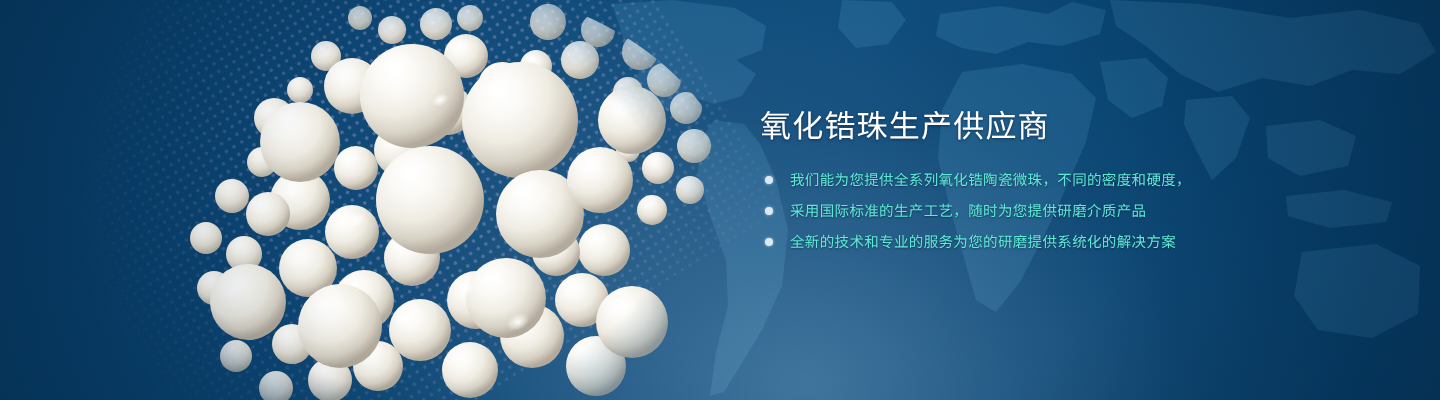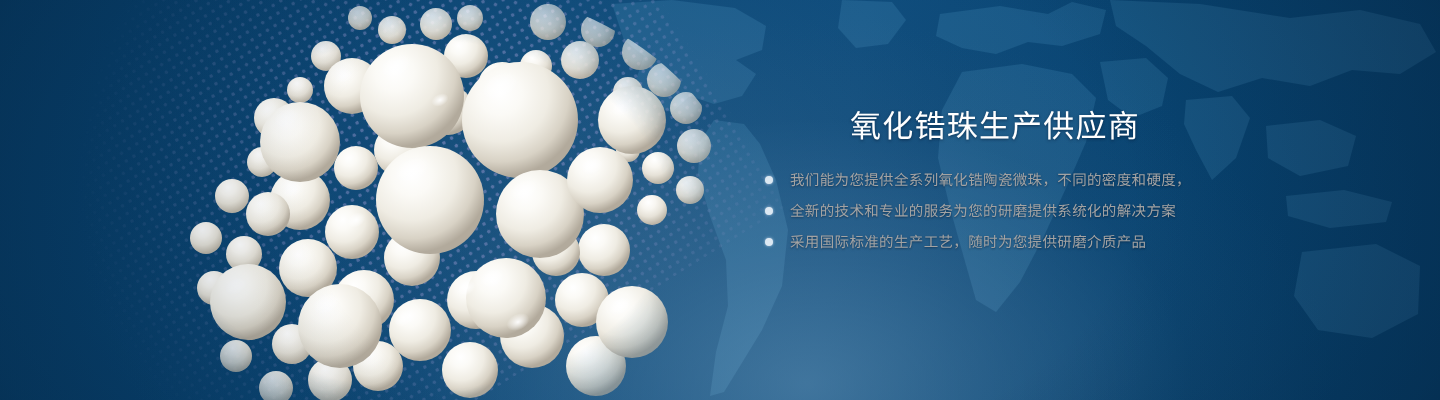--- a/index.html
+++ b/index.html
@@ -101,33 +101,32 @@
   }
 
   #headline {
     color:#ffffff;
     font-size:31px;
     font-weight:400;
     letter-spacing:1.2px;
     line-height:40px;
     white-space:nowrap;
     text-shadow:0 1px 3px rgba(0,20,45,0.55);
-    text-align:center;
   }
 
   #bullets {
     margin-top:22px;
     list-style:none;
   }
 
   .bullet {
     position:relative;
     padding-left:30px;
     margin-bottom:7px;
-    color:#a3a3a3;
+    color:#5eead4;
     font-size:14.5px;
     line-height:24px;
     letter-spacing:0.35px;
     text-shadow:0 1px 2px rgba(0,18,40,0.5);
   }
   .bullet:last-child { margin-bottom:0; }
 
   .bullet-dot {
     position:absolute;
     left:5px;
@@ -330,24 +329,24 @@
 
     <ul id="bullets">
 
       <li class="bullet">
         <span class="bullet-dot"></span>
         <span class="bullet-line">我们能为您提供全系列氧化锆陶瓷微珠，不同的密度和硬度，</span>
       </li>
 
       <li class="bullet">
         <span class="bullet-dot"></span>
+        <span class="bullet-line">采用国际标准的生产工艺，随时为您提供研磨介质产品</span>
+      </li>
+
+      <li class="bullet">
+        <span class="bullet-dot"></span>
         <span class="bullet-line">全新的技术和专业的服务为您的研磨提供系统化的解决方案</span>
       </li>
 
-      <li class="bullet">
-        <span class="bullet-dot"></span>
-        <span class="bullet-line">采用国际标准的生产工艺，随时为您提供研磨介质产品</span>
-      </li>
-
     </ul>
   </div>
 
 </div>
 
 </body></html>

